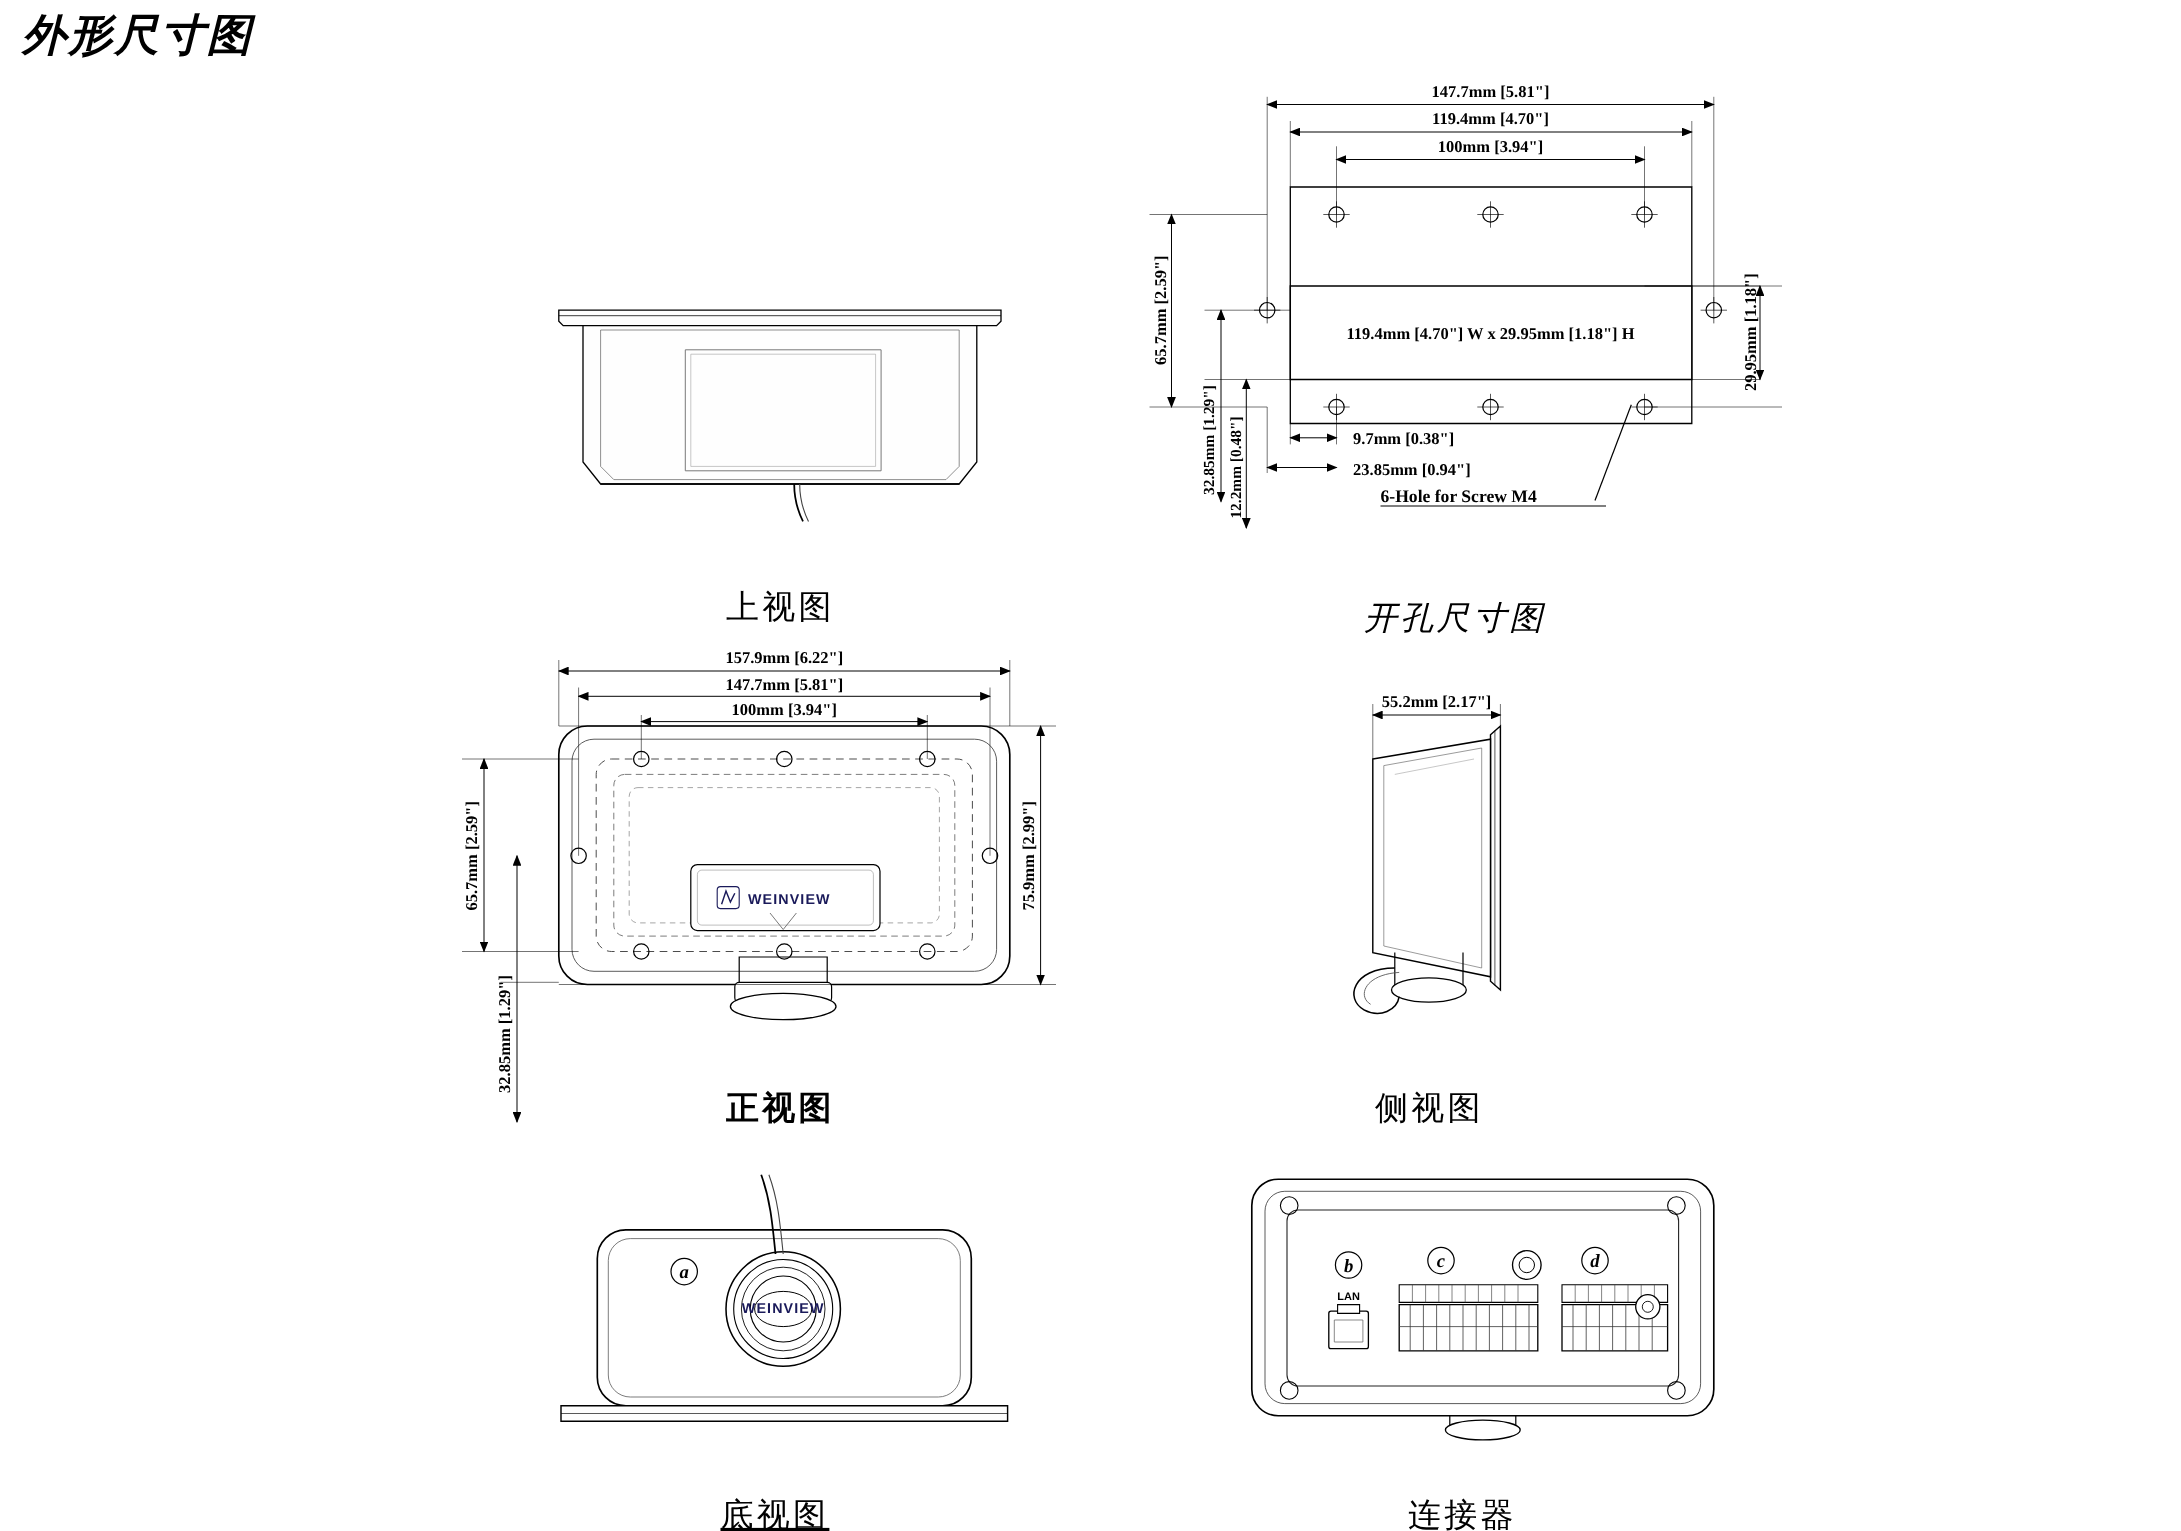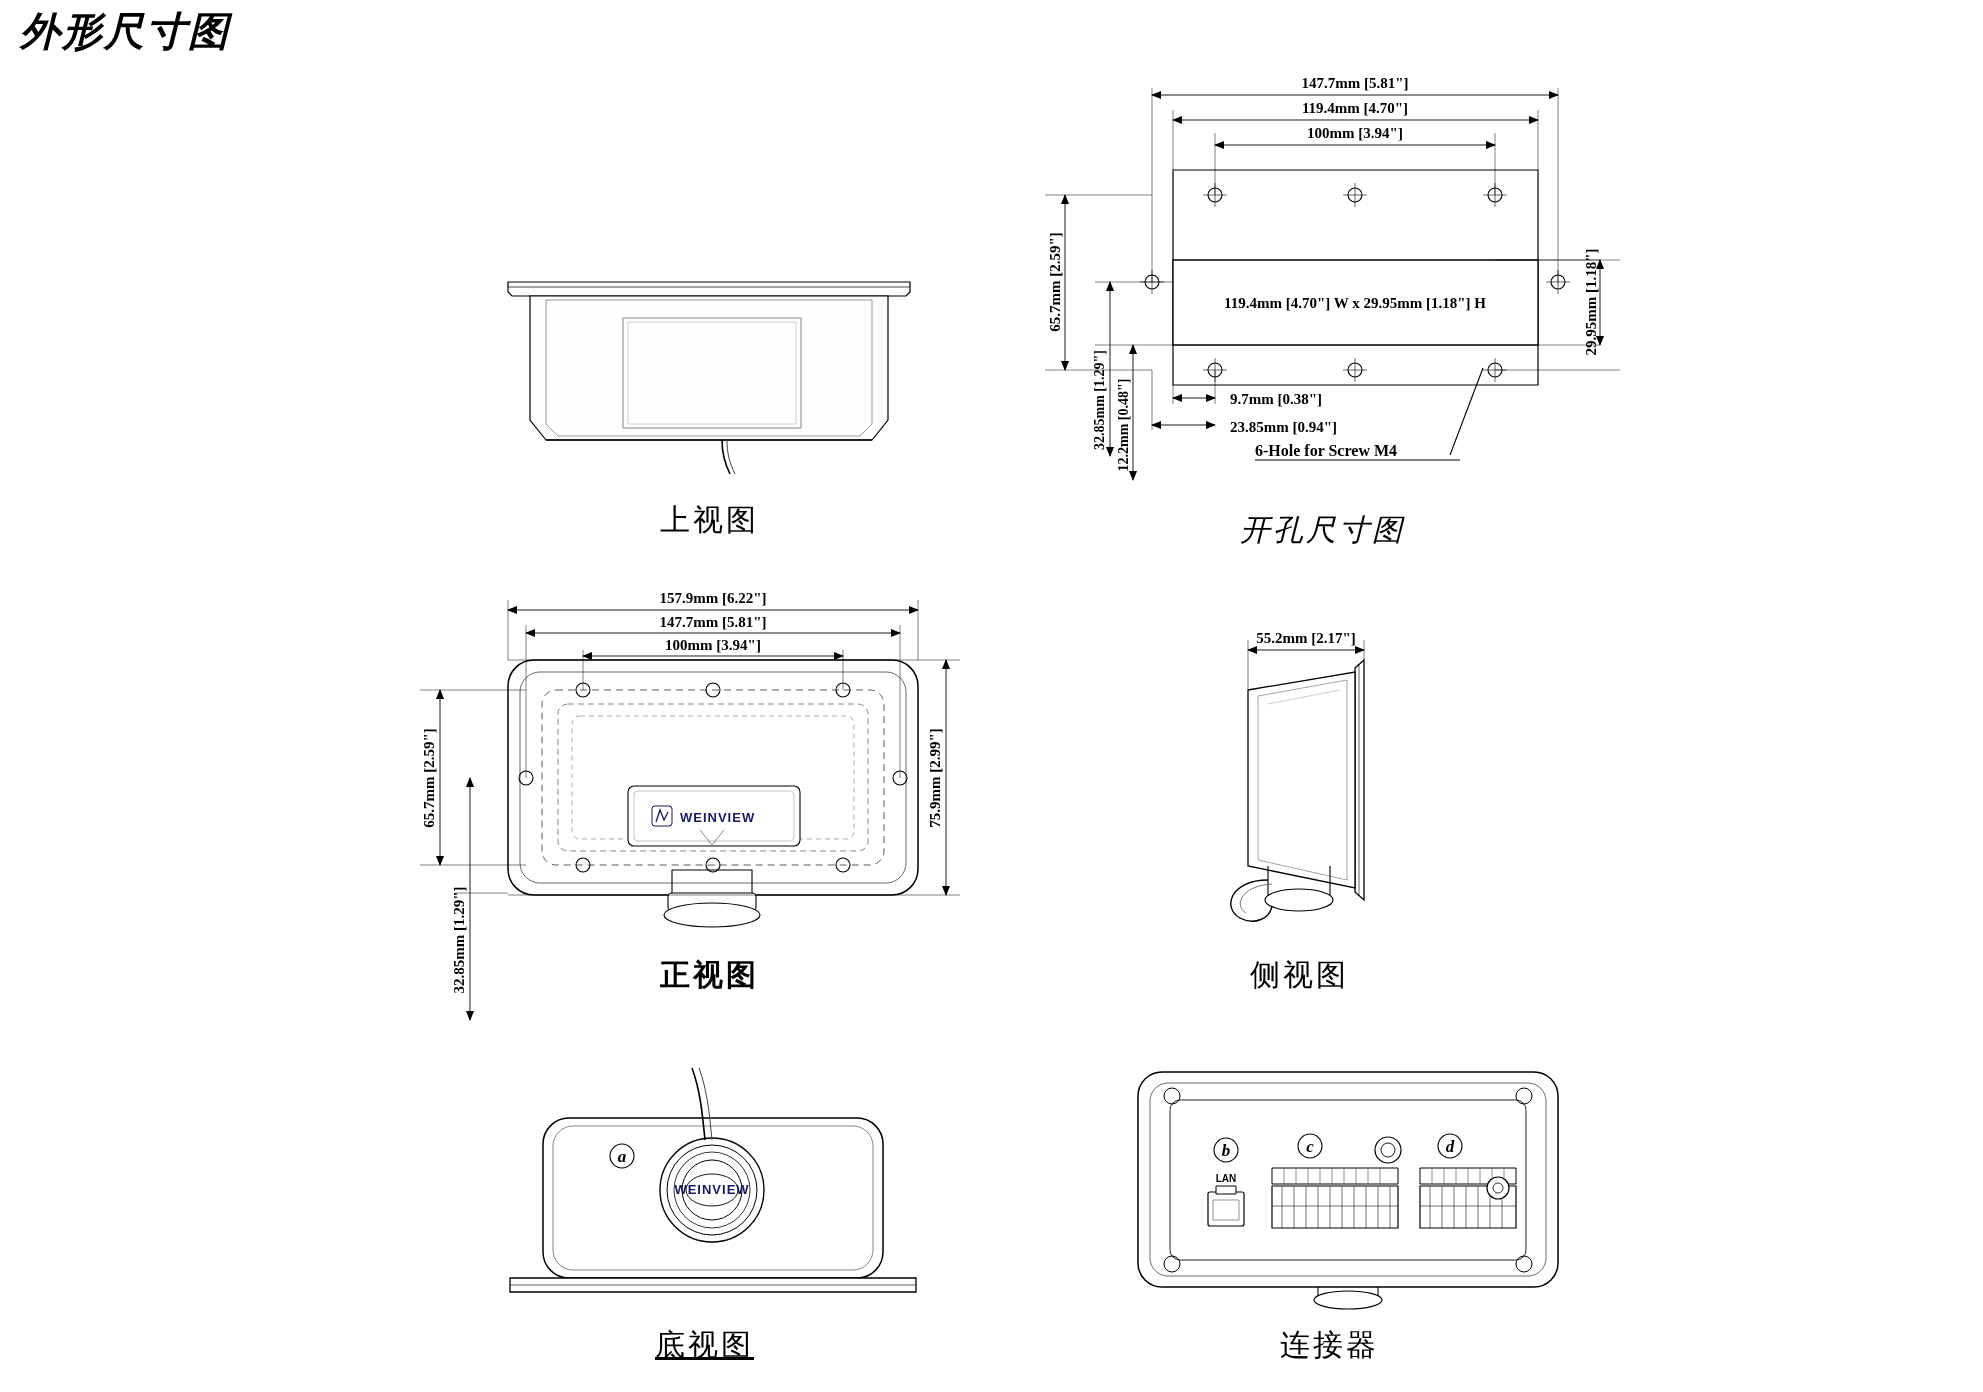--- a/index.html
+++ b/index.html
@@ -25,20 +25,21 @@
     font-size: 40px;
     letter-spacing: 2px;
     white-space: nowrap;
   }
   .view-caption {
     position: absolute;
     font-family: "Liberation Serif", serif;
     font-size: 30px;
     letter-spacing: 3px;
     white-space: nowrap;
+    margin-top: 32px;
   }
   .svg-layer {
     position: absolute;
     left: 0;
     top: 0;
     width: 1983px;
     height: 1392px;
   }
   .dim-label {
     font-family: "Liberation Serif", serif;

